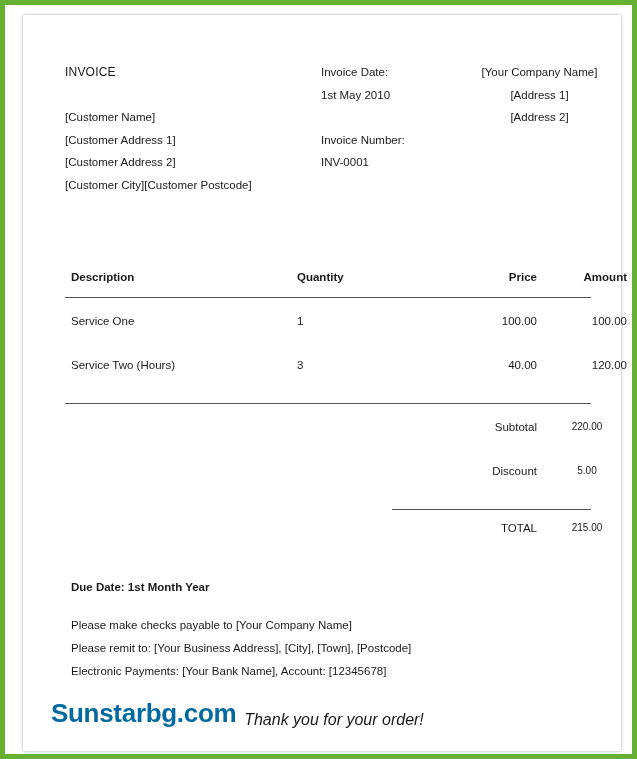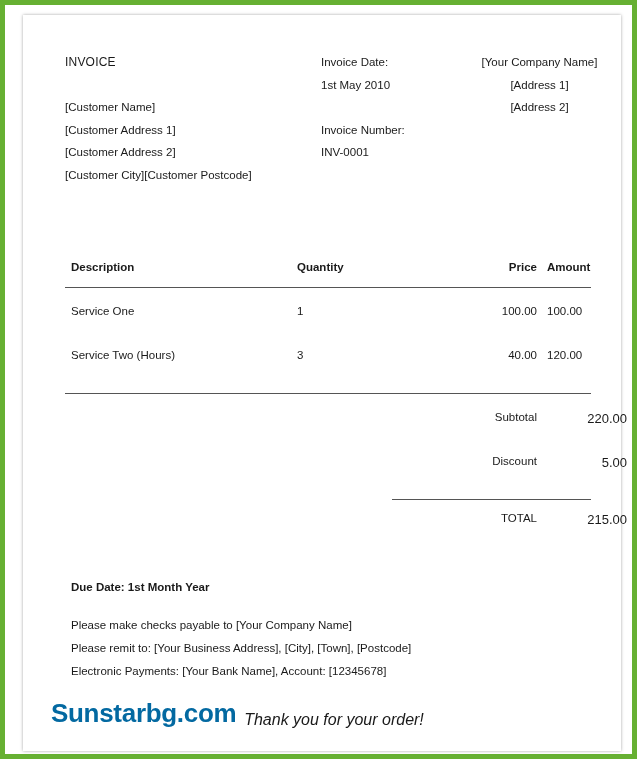--- a/index.html
+++ b/index.html
@@ -30,21 +30,21 @@
     background: #ffffff;
     box-shadow: 0 0 3px rgba(0,0,0,0.35);
     box-sizing: border-box;
   }
   .inner {
     position: absolute;
     left: 0;
     top: 0;
     right: 0;
     bottom: 0;
-    padding: 28px 30px 20px 24px;
+    padding: 38px 30px 20px 24px;
     box-sizing: border-box;
     font-size: 11.5px;
     color: #1a1a1a;
   }
 
   
   .header {
     position: relative;
     height: 130px;
   }
@@ -81,32 +81,32 @@
   }
   .cell {
     position: absolute;
     top: 0;
     font-size: 11.5px;
     white-space: nowrap;
   }
   .c-desc  { left: 24px;  text-align: left; }
   .c-qty   { left: 250px; width: 110px; text-align: left; }
   .c-price { left: 380px; width: 110px; text-align: right; }
-  .c-amt   { left: 500px; width: 80px;  }
+  .c-amt   { left: 500px; width: 80px;  text-align: right; }
 
   .rule {
     position: absolute;
     height: 0;
     border-top: 1px solid #555;
   }
   .rule-head { left: 18px; right: 0; top: 26px; }
   .rule-items { left: 18px; right: 0; top: 0; }
   .rule-total { left: 345px; right: 0; top: 0; }
   .t-label { position: absolute; left: 380px; width: 110px; text-align: right; font-size: 11.5px; }
-  .t-value { position: absolute; left: 500px; width: 80px;  text-align: right; font-size: 13px; }
+  .t-value { position: absolute; left: 500px; width: 80px;  text-align: center; font-size: 10px; }
   .bold { font-weight: normal; }
 
   
   .footer {
     position: absolute;
     left: 24px;
     right: 30px;
     top: 566px;
   }
   .due {

